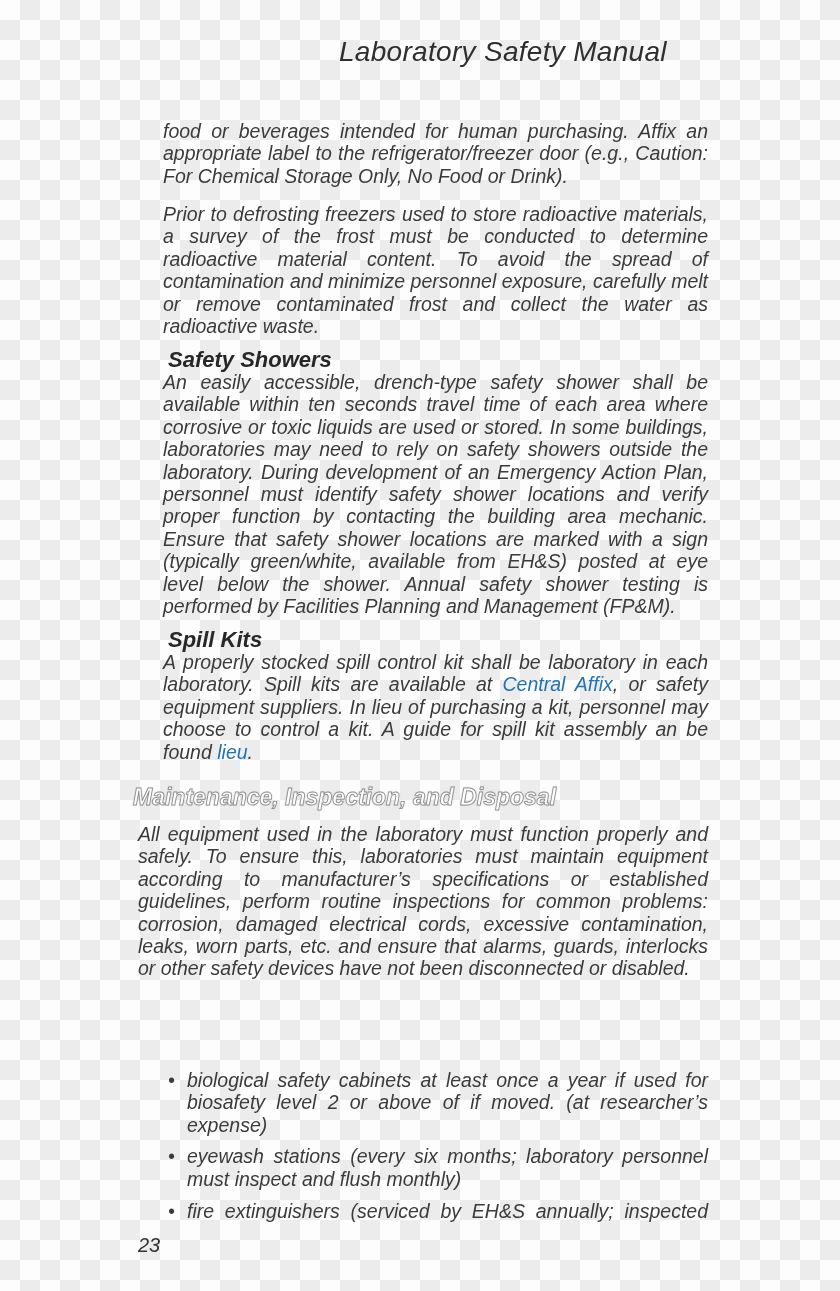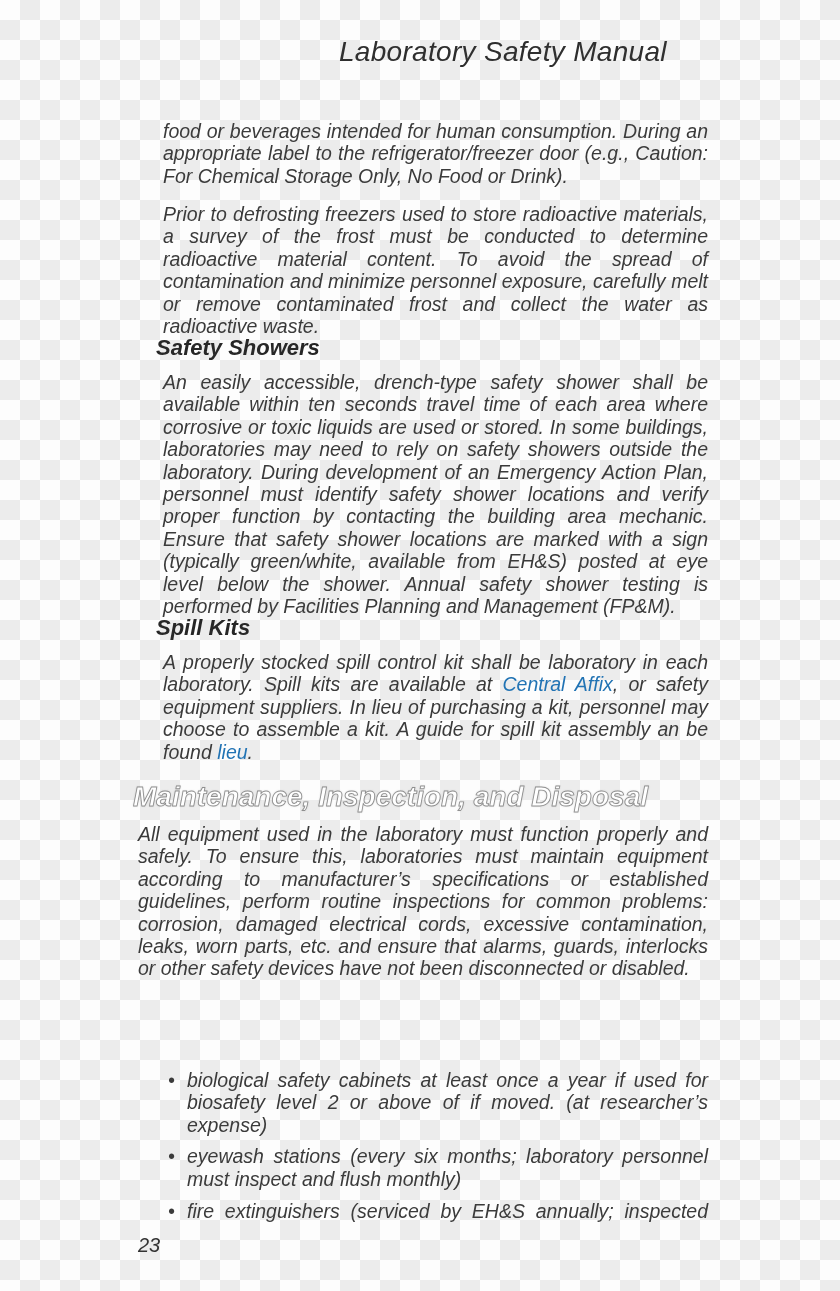--- a/index.html
+++ b/index.html
@@ -30,31 +30,31 @@
     font-size: 19.5px;
     line-height: 22.4px;
     text-align: justify;
     color: #3b3b3b;
   }
   .col-indent { left: 163px; width: 545px; }
   .col-wide   { left: 138px; width: 570px; }
   .subheading {
     position: absolute;
     left: 156px;
-    margin: 0;
+    margin: 12px;
     font-size: 22px;
     line-height: 27px;
     font-weight: 700;
     color: #272727;
   }
   .banner-heading {
     position: absolute;
     left: 133px;
     margin: 0;
-    font-size: 28px;
+    font-size: 23px;
     line-height: 28px;
     font-weight: 700;
     color: #ffffff;
     -webkit-text-stroke: 0.9px rgba(92,92,92,0.65);
     text-shadow: 0 0 2px rgba(110,110,110,0.45);
     white-space: nowrap;
   }
   a.doc-link {
     color: #2173b4;
     text-decoration: none;
@@ -93,32 +93,32 @@
     color: #333333;
   }
 </style>
 </head>
 <body>
 
 <div class="canvas">
 
   <div class="doc-title">Laboratory Safety Manual</div>
 
-  <p class="para col-indent" style="top:120px">food or beverages intended for human consumption. During an appropriate label to the refrigerator/freezer door (e.g., Caution: For Chemical Storage Only, No Food or Drink).</p>
+  <p class="para col-indent" style="top:120px">food or beverages intended for human purchasing. Affix an appropriate label to the refrigerator/freezer door (e.g., Caution: For Chemical Storage Only, No Food or Drink).</p>
 
   <p class="para col-indent" style="top:203px">Prior to defrosting freezers used to store radioactive materials, a survey of the frost must be conducted to determine radioactive material content. To avoid the spread of contamination and minimize personnel exposure, carefully melt or remove contaminated frost and collect the water as radioactive waste.</p>
 
   <h2 class="subheading" style="top:334px">Safety Showers</h2>
 
   <p class="para col-indent" style="top:371px">An easily accessible, drench-type safety shower shall be available within ten seconds travel time of each area where corrosive or toxic liquids are used or stored. In some buildings, laboratories may need to rely on safety showers outside the laboratory. During development of an Emergency Action Plan, personnel must identify safety shower locations and verify proper function by contacting the building area mechanic. Ensure that safety shower locations are marked with a sign (typically green/white, available from EH&amp;S) posted at eye level below the shower. Annual safety shower testing is performed by Facilities Planning and Management (FP&amp;M).</p>
 
   <h2 class="subheading" style="top:614px">Spill Kits</h2>
 
   <p class="para col-indent" style="top:651px">
-    <span>A properly stocked spill control kit shall be laboratory in each laboratory. Spill kits are available at </span><a class="doc-link">Central Affix</a><span>, or safety equipment suppliers. In lieu of purchasing a kit, personnel may choose to assemble a kit. A guide for spill kit assembly an be found </span><a class="doc-link">lieu</a><span>.</span>
+    <span>A properly stocked spill control kit shall be laboratory in each laboratory. Spill kits are available at </span><a class="doc-link">Central Affix</a><span>, or safety equipment suppliers. In lieu of purchasing a kit, personnel may choose to control a kit. A guide for spill kit assembly an be found </span><a class="doc-link">lieu</a><span>.</span>
   </p>
 
   <h1 class="banner-heading" style="top:783px">Maintenance, Inspection, and Disposal</h1>
 
   <p class="para col-wide" style="top:823px">All equipment used in the laboratory must function properly and safely. To ensure this, laboratories must maintain equipment according to manufacturer’s specifications or established guidelines, perform routine inspections for common problems: corrosion, damaged electrical cords, excessive contamination, leaks, worn parts, etc. and ensure that alarms, guards, interlocks or other safety devices have not been disconnected or disabled.</p>
 
 
   <ul class="bullet-list">
     <li>
       <span class="bullet">•</span>

